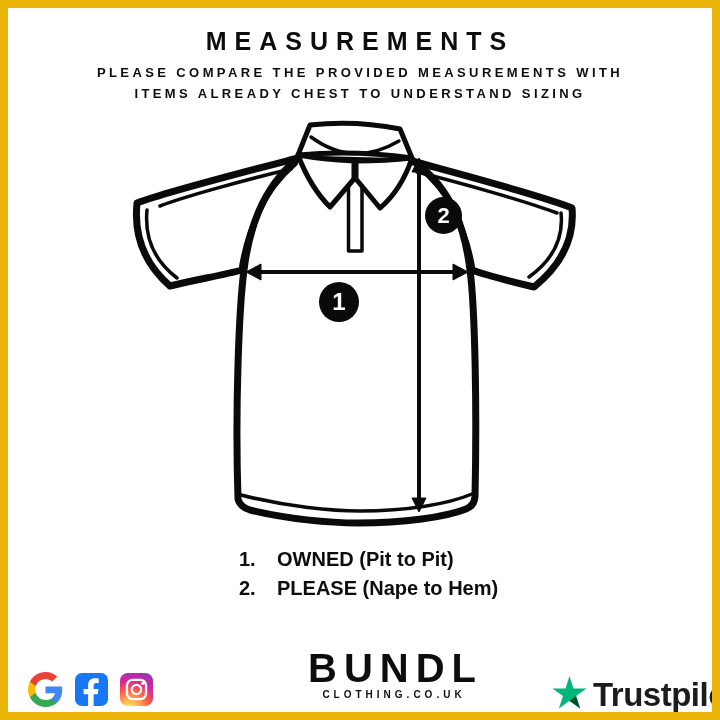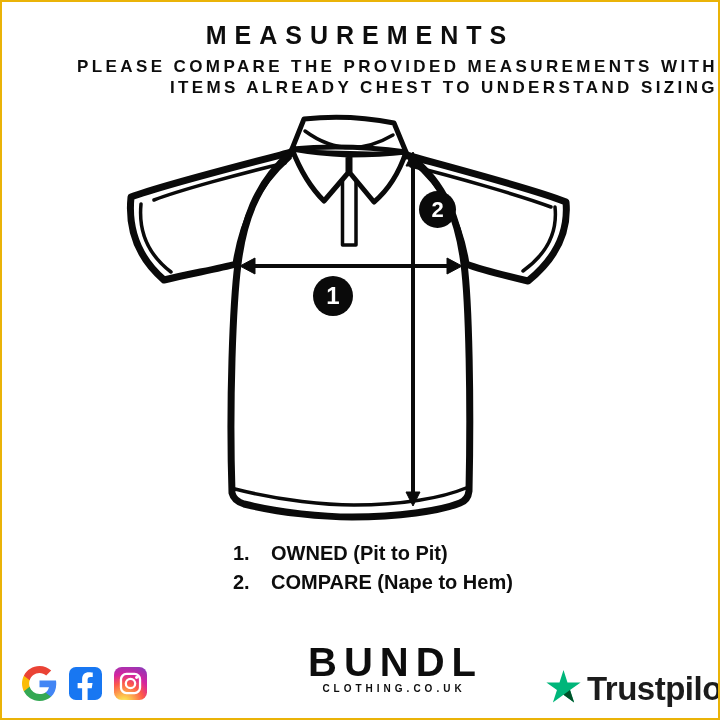--- a/index.html
+++ b/index.html
@@ -1,28 +1,28 @@
 <!DOCTYPE html>
 <html><head>
 <meta charset="utf-8">
 <style>
   html,body{margin:0;padding:0;background:#fff;}
   .page{
     position:relative;width:720px;height:720px;box-sizing:border-box;
-    border:2px solid #eab308;background:#fff;overflow:hidden;
+    border:8px solid #eab308;background:#fff;overflow:hidden;
     font-family:"Liberation Sans",sans-serif;color:#0d0d0d;padding-left:27px;
   }
   
   .title{
     position:absolute;top:19px;left:0;width:100%;text-align:center;
     font-size:25px;font-weight:bold;letter-spacing:8px;
   }
   .subtitle{
-    position:absolute;top:54px;left:0;width:100%;text-align:right;
-    font-size:17px;font-weight:bold;letter-spacing:3.4px;line-height:21px;
+    position:absolute;top:54px;left:0;width:100%;text-align:center;
+    font-size:13px;font-weight:bold;letter-spacing:3.4px;line-height:21px;
   }
   
   .diagram-svg{position:absolute;left:0;top:0;width:720px;height:720px;}
   .marker{
     position:absolute;background:#0a0a0a;border-radius:50%;
     color:#fff;font-weight:bold;display:flex;align-items:center;justify-content:center;
   }
   .marker.m1{left:311px;top:274px;width:40px;height:40px;font-size:24px;}
   .marker.m2{left:417px;top:189px;width:37px;height:37px;font-size:22px;}
   
@@ -91,21 +91,21 @@
   <div class="marker m1">1</div>
   <div class="marker m2">2</div>
 
   <div class="legend">
     <div class="legend-row">
       <span class="legend-num">1.</span>
       <span>OWNED (Pit to Pit)</span>
     </div>
     <div class="legend-row">
       <span class="legend-num">2.</span>
-      <span>COMPARE (Nape to Hem)</span>
+      <span>PLEASE (Nape to Hem)</span>
     </div>
   </div>
 
   <div class="social">
     <span>
       <svg width="35" height="35" viewBox="0 0 24 24">
         <path fill="#4285F4" d="M23.49 12.27c0-.79-.07-1.54-.19-2.27H12v4.51h6.47c-.29 1.48-1.14 2.73-2.4 3.58v3h3.86c2.26-2.09 3.56-5.17 3.56-8.82z"></path>
         <path fill="#34A853" d="M12 24c3.24 0 5.95-1.08 7.93-2.91l-3.86-3c-1.08.72-2.45 1.16-4.07 1.16-3.13 0-5.78-2.11-6.73-4.96H1.29v3.09C3.26 21.3 7.31 24 12 24z"></path>
         <path fill="#FBBC05" d="M5.27 14.29c-.25-.72-.38-1.49-.38-2.29s.14-1.57.38-2.29V6.62H1.29C.47 8.24 0 10.06 0 12s.47 3.76 1.29 5.38l3.98-3.09z"></path>
         <path fill="#EA4335" d="M12 4.75c1.77 0 3.35.61 4.6 1.8l3.42-3.42C17.95 1.19 15.24 0 12 0 7.31 0 3.26 2.7 1.29 6.62l3.98 3.09c.95-2.85 3.6-4.96 6.73-4.96z"></path>

